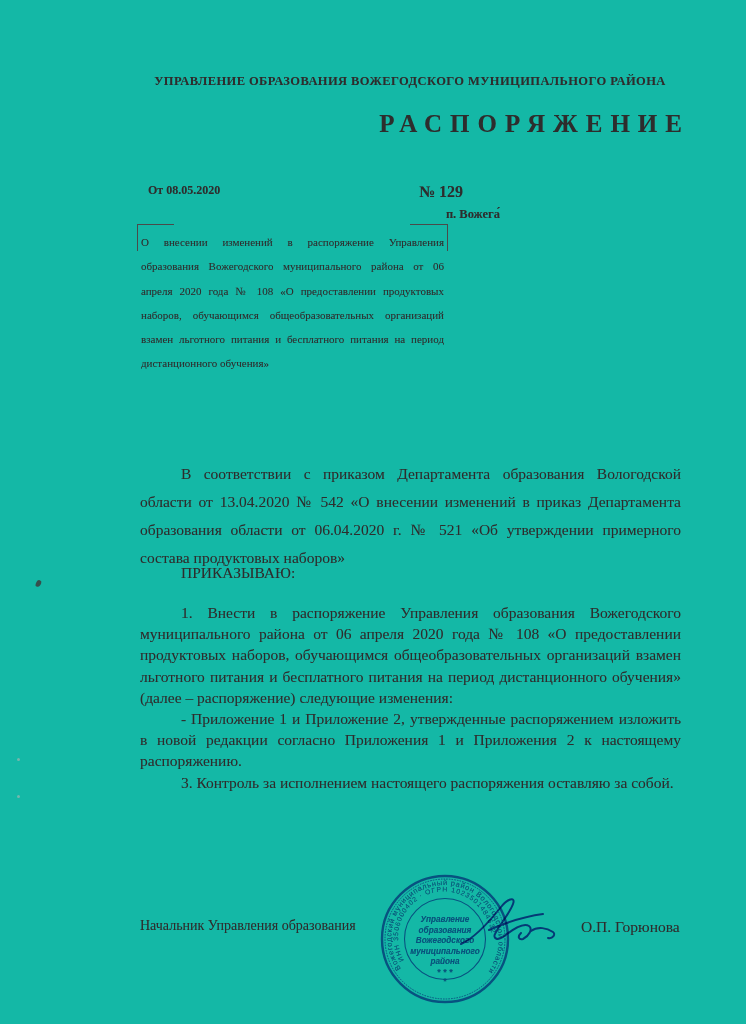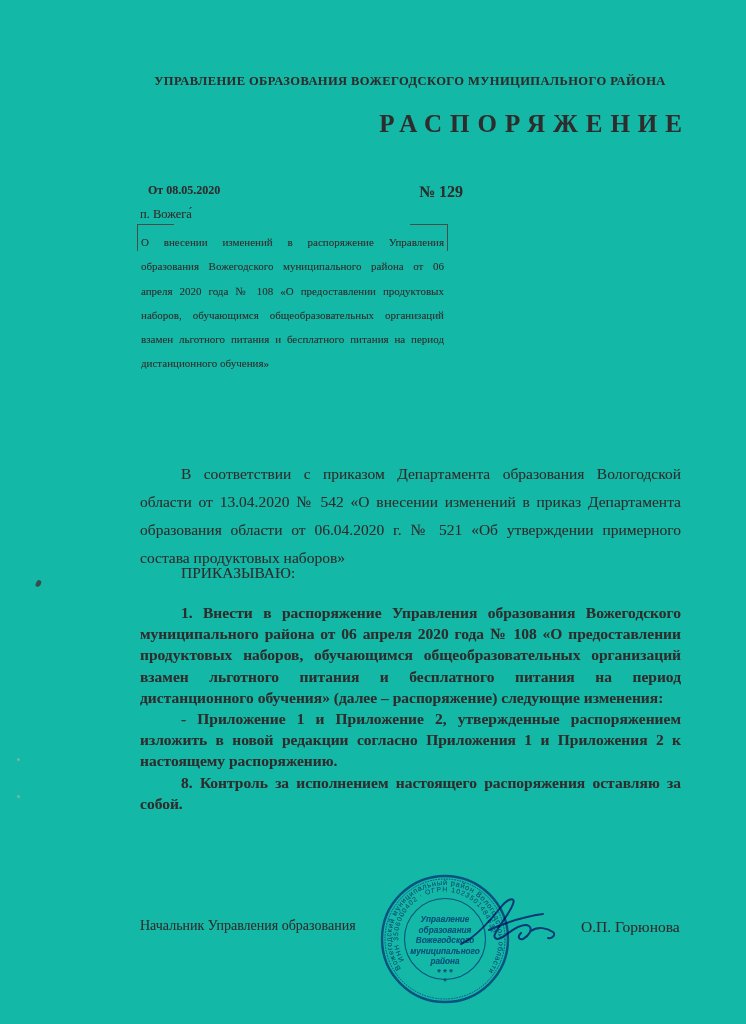--- a/index.html
+++ b/index.html
@@ -18,39 +18,39 @@
     text-align:center;font-weight:bold;font-size:12.5px;letter-spacing:.4px;
   }
   .doc-title{
     position:absolute;top:110px;left:130px;width:560px;
     text-align:right;font-weight:bold;font-size:25px;letter-spacing:8px;
   }
   .doc-date{position:absolute;top:183px;left:148px;font-weight:bold;font-size:12px;}
   .doc-number{position:absolute;top:183px;left:390px;font-weight:bold;font-size:16px;margin-left:29px;}
   .doc-place{
     position:absolute;top:207px;left:140px;width:360px;
-    text-align:left;font-weight:normal;font-size:12.5px;
+    text-align:right;font-weight:bold;font-size:12.5px;
   }
   .subject{
     position:absolute;top:230px;left:141px;width:303px;
     font-size:11px;line-height:24.3px;text-align:justify;
   }
   .bracket{position:absolute;}
   .bracket-tl{left:137px;top:224px;width:36px;height:26px;
     border-left:1.5px solid #4a4a4a;border-top:1.5px solid #4a4a4a;}
   .bracket-tr{left:410px;top:224px;width:37px;height:26px;
     border-right:1.5px solid #4a4a4a;border-top:1.5px solid #4a4a4a;}
   .preamble{
     position:absolute;top:460px;left:140px;width:541px;
     font-size:15.5px;line-height:28px;text-align:justify;text-indent:41px;
   }
   .order-word{position:absolute;top:564px;left:181px;font-size:15.5px;}
   .items{
     position:absolute;top:602px;left:140px;width:541px;
-    font-size:15.5px;line-height:21.2px;text-align:justify;font-weight:bold;
+    font-size:15.5px;line-height:21.2px;text-align:justify;
   }
   .items p{margin:0;text-indent:41px;}
   .sig-position{position:absolute;top:918px;left:140px;font-size:14px;}
   .sig-name{position:absolute;top:918px;left:581px;font-size:15.5px;}
   .stamp{
     position:absolute;left:374px;top:868px;width:142px;height:142px;
     mix-blend-mode:multiply;opacity:.92;
   }
   .signature-ink{
     position:absolute;left:455px;top:892px;width:112px;height:72px;
@@ -81,21 +81,21 @@
   <div class="bracket bracket-tr"></div>
   <div class="subject">О внесении изменений в распоряжение Управления образования Вожегодского муниципального района от 06 апреля 2020 года № 108 «О предоставлении продуктовых наборов, обучающимся общеобразовательных организаций взамен льготного питания и бесплатного питания на период дистанционного обучения»</div>
 
   <div class="preamble">В соответствии с приказом Департамента образования Вологодской области от 13.04.2020 № 542 «О внесении изменений в приказ Департамента образования области от 06.04.2020 г. № 521 «Об утверждении примерного состава продуктовых наборов»</div>
 
   <div class="order-word">ПРИКАЗЫВАЮ:</div>
 
   <div class="items">
     <p>1. Внести в распоряжение Управления образования Вожегодского муниципального района от 06 апреля 2020 года № 108 «О предоставлении продуктовых наборов, обучающимся общеобразовательных организаций взамен льготного питания и бесплатного питания на период дистанционного обучения» (далее – распоряжение) следующие изменения:</p>
     <p>- Приложение 1 и Приложение 2, утвержденные распоряжением изложить в новой редакции согласно Приложения 1 и Приложения 2 к настоящему распоряжению.</p>
-    <p>8. Контроль за исполнением настоящего распоряжения оставляю за собой.</p>
+    <p>3. Контроль за исполнением настоящего распоряжения оставляю за собой.</p>
   </div>
 
   <span class="sig-position">Начальник Управления образования</span>
   <span class="sig-name">О.П. Горюнова</span>
 
   <svg class="stamp" viewBox="0 0 142 142">
     <defs>
       <path id="ringOuterPath" d="M27.6,101.4 A53,53 0 1 1 114.4,40.6 A53,53 0 1 1 27.6,101.4" fill="none"></path>
       <path id="ringInnerPath" d="M31.2,94.0 A46,46 0 1 1 110.8,48.0 A46,46 0 1 1 31.2,94.0" fill="none"></path>
     </defs>

